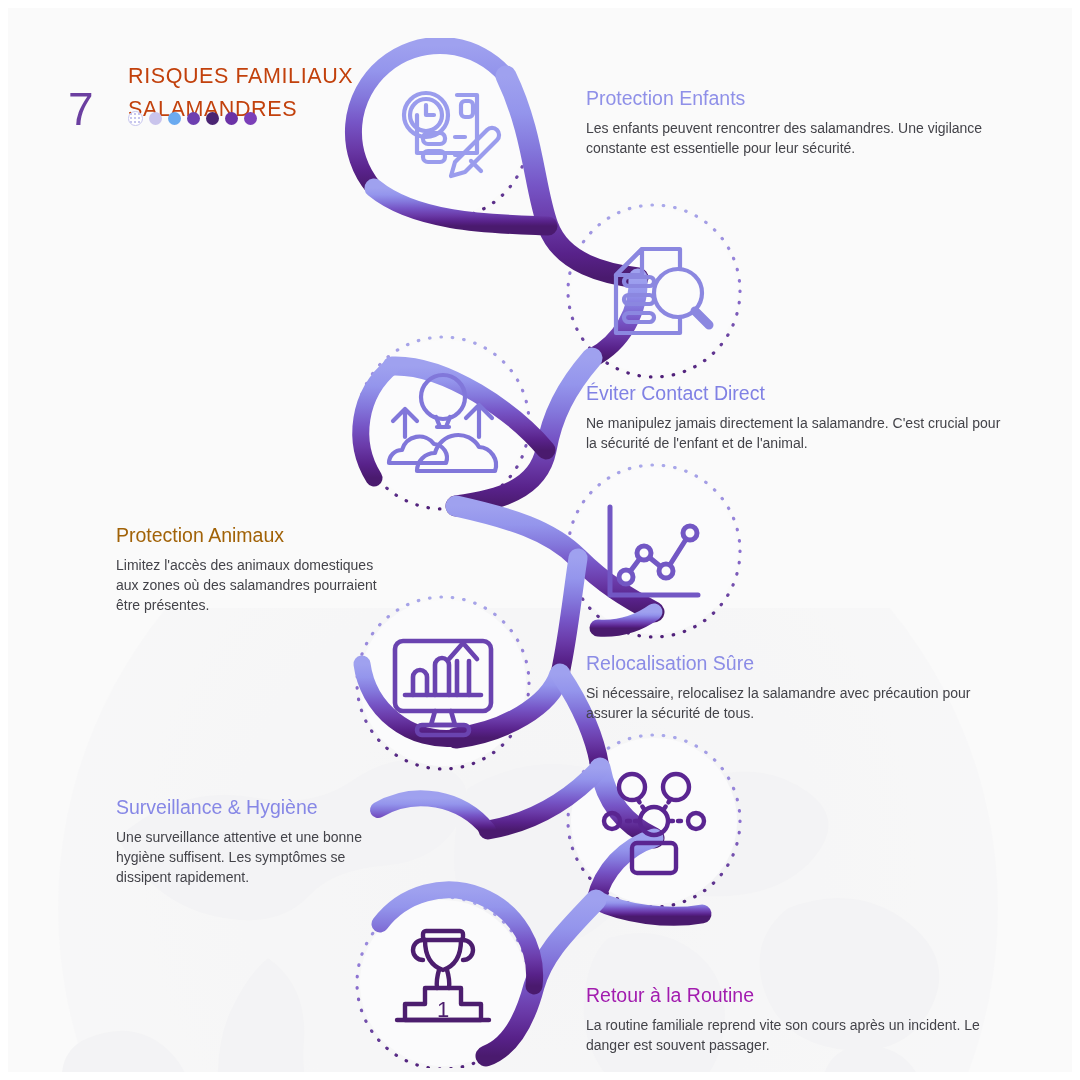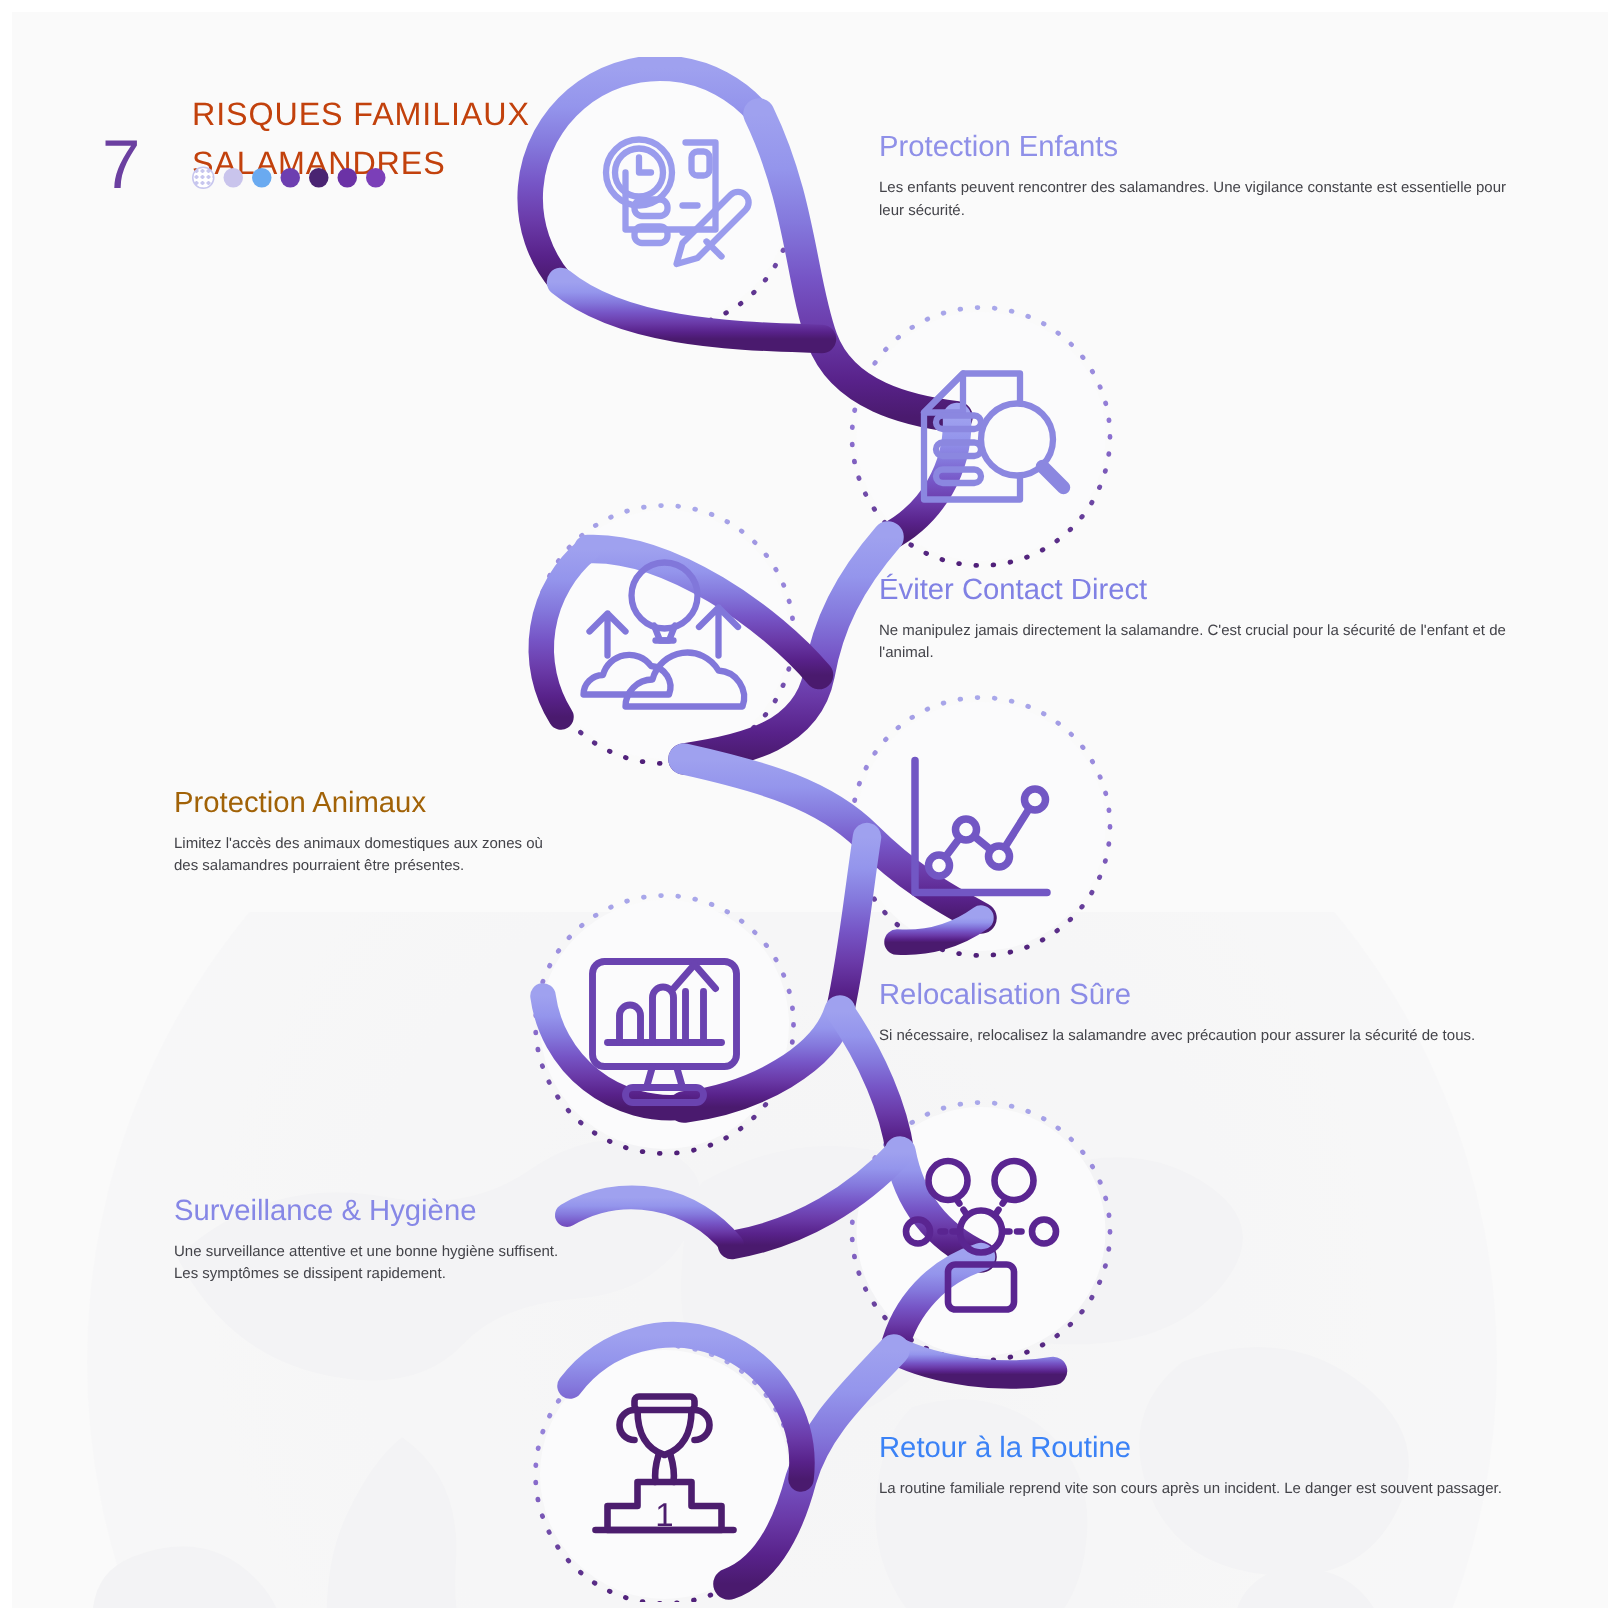--- a/index.html
+++ b/index.html
@@ -41,21 +41,21 @@
   }
   .dots i{display:block;width:13px;height:13px;border-radius:50%;}
   
   .flow{position:absolute;left:330px;top:30px;width:430px;height:1030px;}
   
   .blk{position:absolute;}
   .blk h3{
     margin:0 0 9px 0;font-size:19.5px;font-weight:400;line-height:1.25;
   }
   .blk p{
-    margin:0;font-size:10px;line-height:1.42;color:#434349;font-weight:400;
+    margin:0;font-size:14px;line-height:1.42;color:#434349;font-weight:400;
   }
   .blk.right{left:578px;width:420px;}
   .blk.left{left:108px;width:262px;}
   .b1{top:78px;}  .b2{top:240px;}  .b3{top:373px;}
   .b4{top:515px;} .b5{top:643px;}  .b6{top:787px;} .b7{top:945px;}
 </style>
 </head>
 <body>
 
 <div id="canvas">
@@ -264,18 +264,18 @@
   </div>
   <div class="blk right b5">
     <h3 style="color: rgb(139, 140, 230);">Relocalisation Sûre</h3>
     <p>Si nécessaire, relocalisez la salamandre avec précaution pour assurer la sécurité de tous.</p>
   </div>
   <div class="blk left b6">
     <h3 style="color: rgb(134, 135, 230);">Surveillance &amp; Hygiène</h3>
     <p>Une surveillance attentive et une bonne hygiène suffisent. Les symptômes se dissipent rapidement.</p>
   </div>
   <div class="blk right b7">
-    <h3 style="color: #3b82f6;">Retour à la Routine</h3>
+    <h3 style="color: #a21caf; margin-top: 30px;">Retour à la Routine</h3>
     <p>La routine familiale reprend vite son cours après un incident. Le danger est souvent passager.</p>
   </div>
 
  </div>
 </div>
 
 </body></html>

